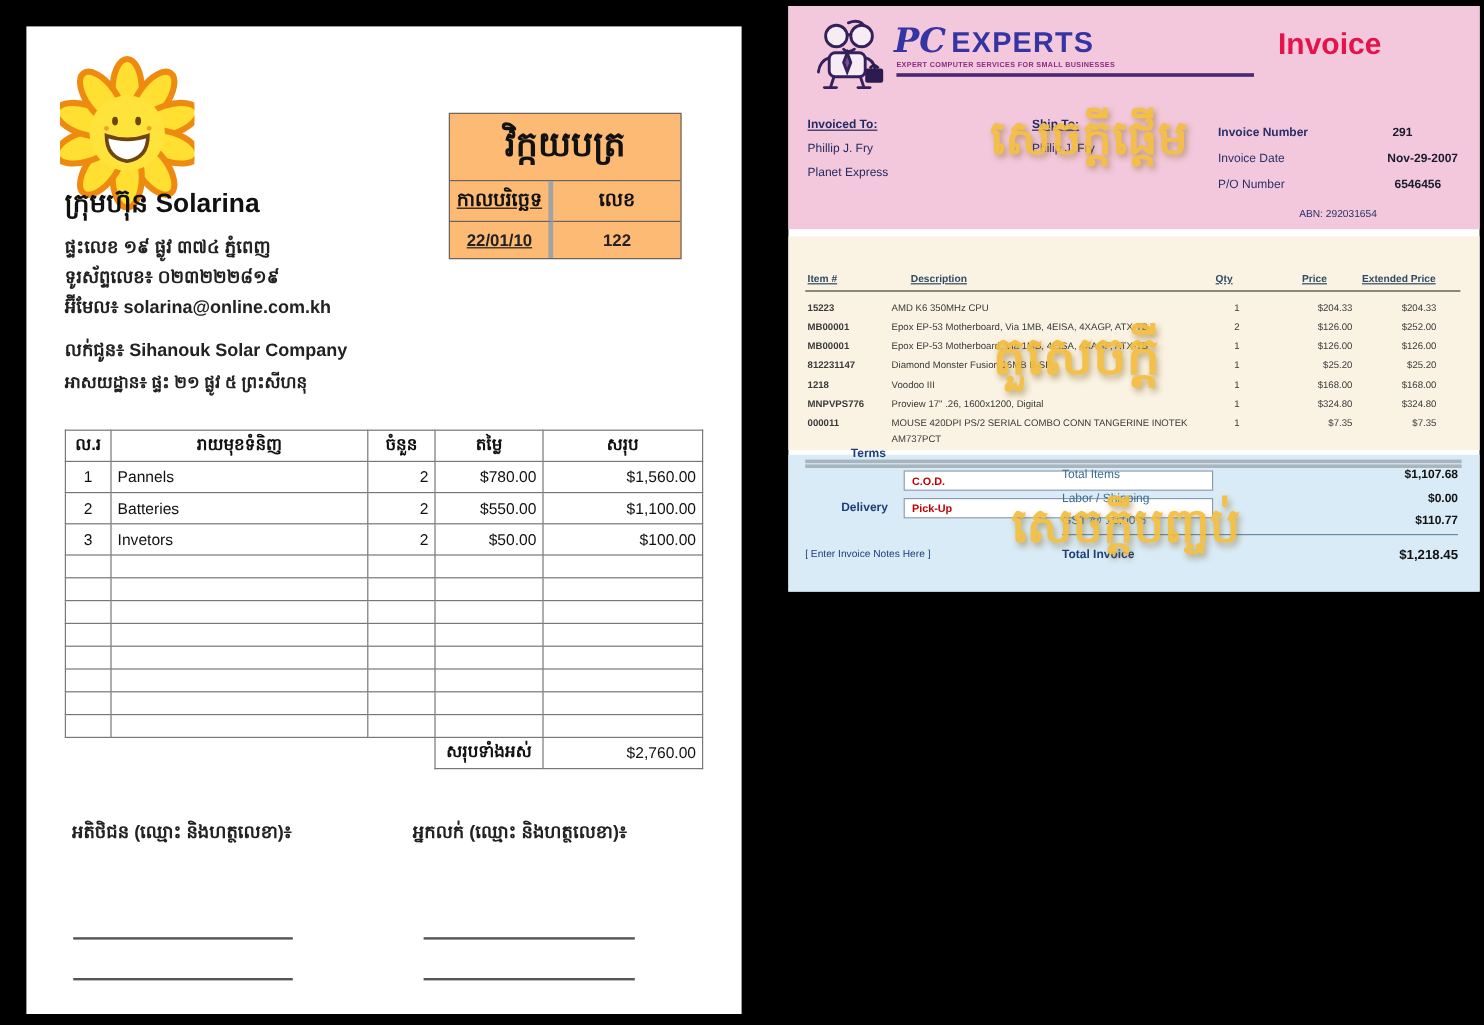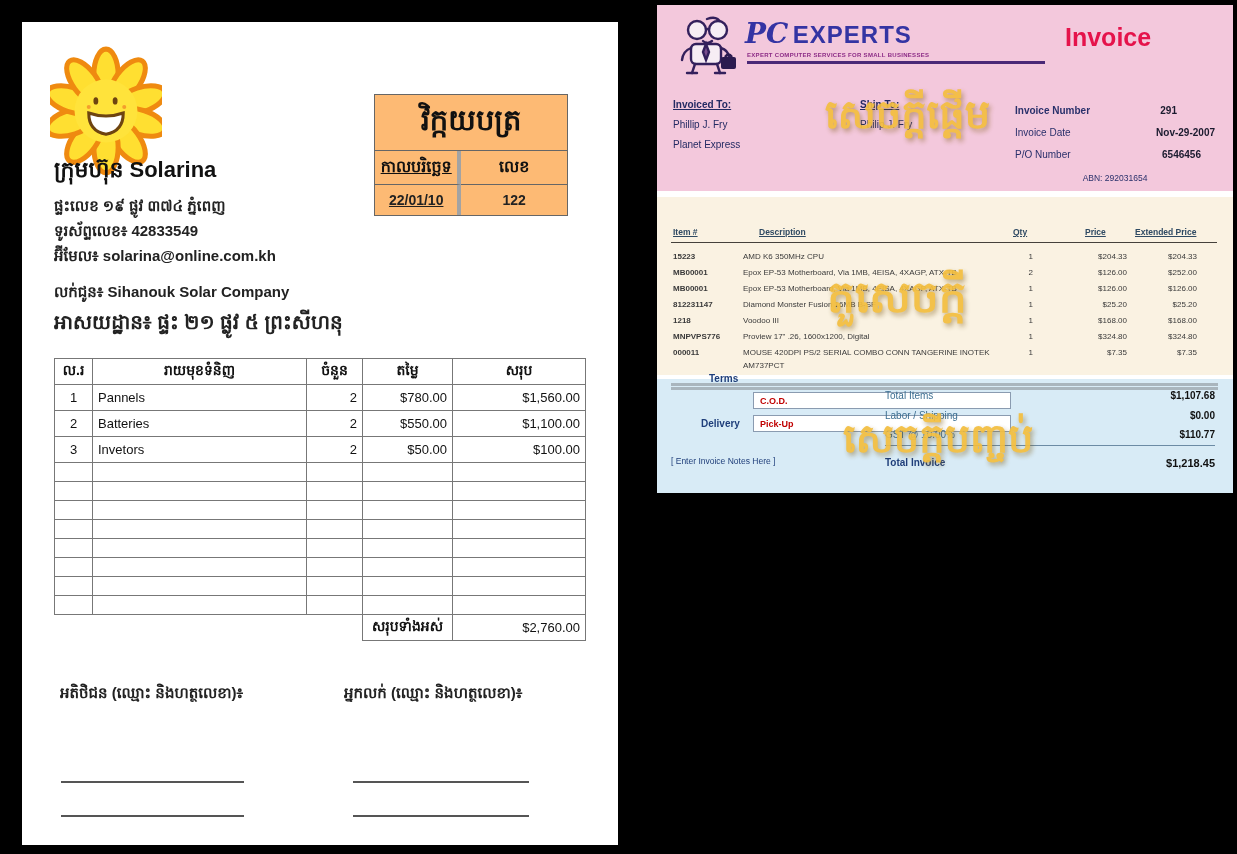--- a/index.html
+++ b/index.html
@@ -16,21 +16,21 @@
   .header-box { left:352px; top:72px; width:194px; border:1px solid #666; background:#fdba74; }
   .hb-title { height:56px; display:flex; align-items:center; justify-content:center;
               font-size:29px; font-weight:bold; border-bottom:1px solid #666; color:#111; }
   .hb-row { display:flex; }
   .hb-cell { display:flex; align-items:center; justify-content:center; }
   .hb-l { width:45%; border-right:4px solid #a3a3a3;text-decoration:underline; }
   .hb-r { width:55%; }
   .hb-labels .hb-cell { height:34px; font-size:16px; font-weight:bold; border-bottom:1px solid #666; color:#111; }
   .hb-values .hb-cell { height:30px; font-size:14px; font-weight:bold; color:#222; }
   .sold-to { left:32px; top:260px; font-size:15px; font-weight:bold; color:#222; }
-  .cust-addr { left:32px; top:287px; font-size:20px; font-weight:bold; color:#222; }
+  .cust-addr { left:32px; top:287px; font-size:14px; font-weight:bold; color:#222; }
 
   .items-table { left:32px; top:336px; width:531px; border-collapse:collapse; table-layout:fixed; }
   .items-table td, .items-table th { border:1px solid #777; font-size:13px; color:#111;
       padding:0 5px; overflow:hidden; white-space:nowrap; }
   .items-table thead th { height:26px; font-size:14px; font-weight:bold; text-align:center; }
   .items-table tbody td { height:26px; }
   .items-table tr.empty-row td { height:19px; }
   .al-c { text-align:center; } .al-l { text-align:left; } .al-r { text-align:right; }
   .total-row td { height:28px; }
   .total-row .no-border { border:none; background:#fff; }
@@ -123,21 +123,21 @@
       <circle cx="55" cy="72" r="31" fill="#FFE33B"></circle>
       <ellipse cx="45" cy="62" rx="2.4" ry="3.6" fill="#6E4410"></ellipse>
       <ellipse cx="64" cy="62" rx="2.4" ry="3.6" fill="#6E4410"></ellipse>
       <path d="M38,74 Q55,80 72,74 Q72,92 55,95 Q38,92 38,74 Z" fill="#FFFFFF" stroke="#6E4410" stroke-width="3"></path>
       <circle cx="38" cy="68" r="2" fill="#F49E2C"></circle>
       <circle cx="73" cy="68" r="2" fill="#F49E2C"></circle>
     </svg>
 
     <div class="lp-abs company-name">ក្រុមហ៊ុន Solarina</div>
     <div class="lp-abs addr-line" style="top:174px">ផ្ទះលេខ ១៩ ផ្លូវ ៣៧៤ ភ្នំពេញ</div>
-    <div class="lp-abs addr-line" style="top:199px">ទូរស័ព្ទលេខ៖ 42833549</div>
+    <div class="lp-abs addr-line" style="top:199px">ទូរស័ព្ទលេខ៖ ០២៣២២២៨១៩</div>
     <div class="lp-abs addr-line addr-email" style="top:224px">អ៊ីមែល៖ solarina@online.com.kh</div>
 
     <div class="lp-abs header-box">
       <div class="hb-title">វិក្កយបត្រ</div>
       <div class="hb-row hb-labels">
         <div class="hb-cell hb-l">កាលបរិច្ឆេទ</div>
         <div class="hb-cell hb-r">លេខ</div>
       </div>
       <div class="hb-row hb-values">
         <div class="hb-cell hb-l">22/01/10</div>

